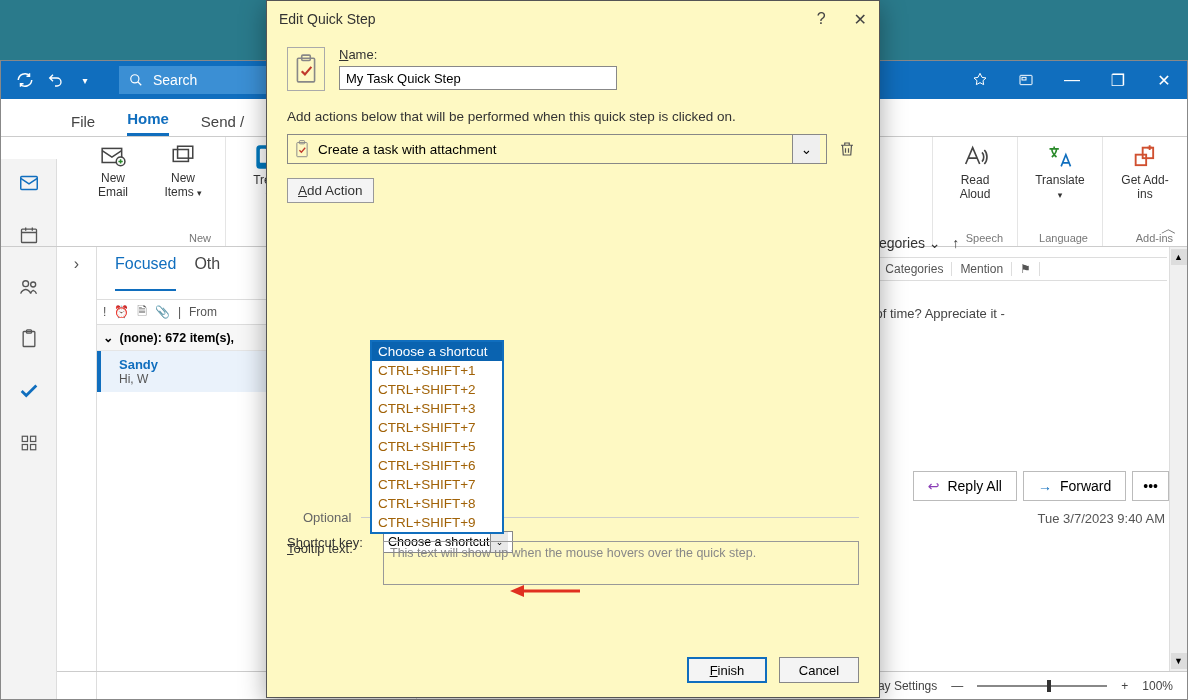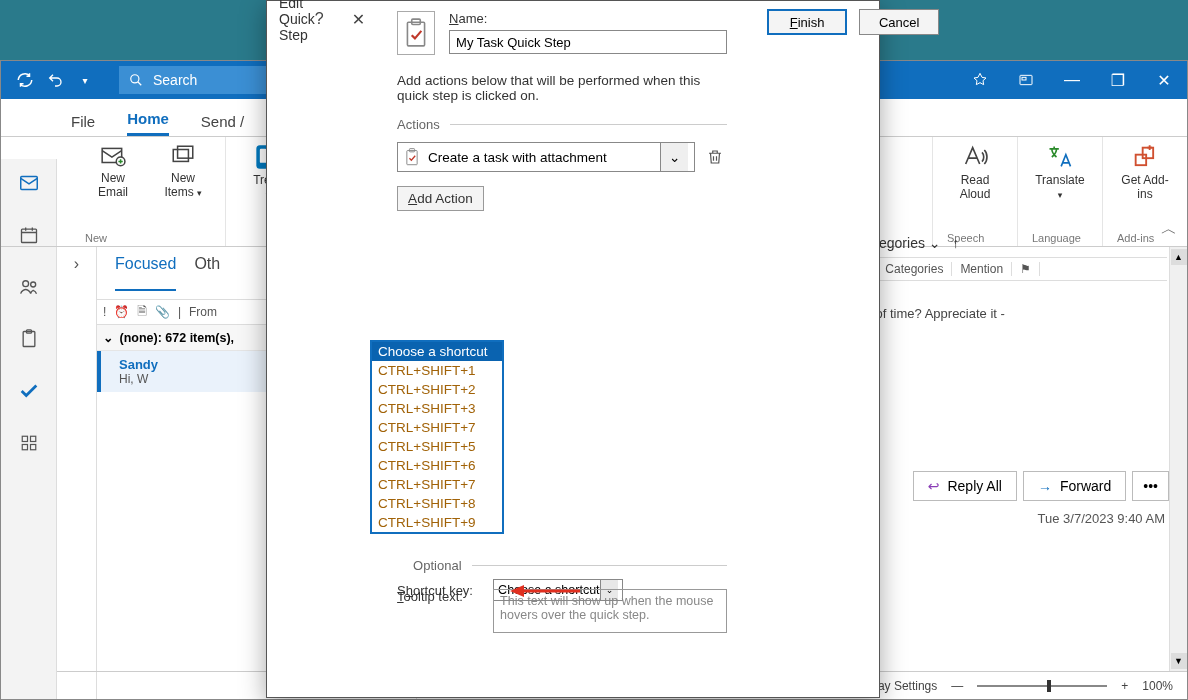--- a/index.html
+++ b/index.html
@@ -14,21 +14,21 @@
   .tb-right { margin-left: auto; display: flex; }
   .tb-btn { width: 46px; height: 38px; display: flex; align-items: center; justify-content: center; color: #fff; }
   .ribbon-tabs { display: flex; align-items: flex-end; height: 38px; border-bottom: 1px solid #ccc; padding-left: 70px; gap: 32px; font-size: 15px; }
   .ribbon-tab { padding-bottom: 6px; color: #444; }
   .ribbon-tab.active { color: #106ebe; border-bottom: 3px solid #106ebe; font-weight: 600; }
   .ribbon { height: 110px; border-bottom: 1px solid #ccc; display: flex; position: relative; }
   .left-rail { position: absolute; left: 0; top: 98px; bottom: 0; width: 56px; background: #f3f3f3; border-right: 1px solid #ddd; display: flex; flex-direction: column; align-items: center; padding-top: 12px; gap: 28px; }
   .left-rail .rail-item { width: 24px; height: 24px; display: flex; align-items: center; justify-content: center; color: #555; }
   .left-rail .rail-item.active { color: #106ebe; }
   .ribbon-groups { margin-left: 70px; display: flex; height: 100%; }
-  .ribbon-group { border-right: 1px solid #e5e5e5; padding: 6px 14px 0; display: flex; flex-direction: column; align-items: flex-start; }
+  .ribbon-group { border-right: 1px solid #e5e5e5; padding: 6px 14px 0; display: flex; flex-direction: column; align-items: flex-end; }
   .ribbon-items { display: flex; gap: 14px; }
   .ribbon-item { display: flex; flex-direction: column; align-items: center; justify-content: center; gap: 2px; width: 56px; font-size: 12px; color: #333; text-align: center; }
   .group-label { font-size: 11px; color: #777; margin-top: auto; padding-bottom: 2px; }
   .ribbon-right { margin-left: auto; display: flex; }
   .ribbon-right .ribbon-group { border-left: 1px solid #e5e5e5; border-right: none; }
   .chev-collapse { position: absolute; right: 10px; bottom: 6px; color: #666; }
 
   .content { position: absolute; left: 56px; right: 0; top: 186px; bottom: 0; display: flex; }
   .side-collapse { width: 40px; border-right: 1px solid #ddd; display:flex; justify-content:center; padding-top:8px; color:#555;}
   .maillist { width: 320px; border-right: 1px solid #ddd; display:flex; flex-direction:column;}
@@ -54,21 +54,21 @@
   .reply-bar{ position:absolute; top:224px; right:18px; display:flex; gap:6px;}
   .reply-btn{ border:1px solid #bbb; padding:6px 14px; font-size:14px; display:flex; align-items:center; gap:8px; background:#fff;}
   .datetime{ position:absolute; top:264px; right:22px; font-size:13px; color:#555;}
   .statusbar{ position:absolute; bottom:0; left:56px; right:0; height:28px; border-top:1px solid #ccc; font-size:12px; color:#444; display:flex; align-items:center; justify-content:flex-end; padding:0 14px; gap:14px;}
   .zoom-track{ width:130px; height:2px; background:#888; position:relative;}
   .zoom-thumb{ position:absolute; top:-5px; left:70px; width:4px; height:12px; background:#333;}
   .scrollbar-v{ position:absolute; right:0; top:186px; width:18px; bottom:28px; background:#f0f0f0; border-left:1px solid #ddd; display:flex; flex-direction:column; align-items:center; justify-content:space-between; padding:2px 0;}
   .sb-btn{ width:16px; height:16px; background:#ddd; font-size:9px; display:flex; align-items:center; justify-content:center;}
 
   
-  .dialog { position:absolute; top:0; left:266px; width:614px; height:698px; background:#ffffff; border:1px solid #555; box-shadow:0 6px 24px rgba(0,0,0,.35); display:flex; flex-direction:row;}
+  .dialog { position:absolute; top:0; left:266px; width:614px; height:698px; background:#fef9c3; border:1px solid #555; box-shadow:0 6px 24px rgba(0,0,0,.35); display:flex; flex-direction:column;}
   .dlg-title { height:36px; display:flex; align-items:center; padding:0 12px; font-size:14px; color:#333;}
   .dlg-title .dlg-ctrl{ margin-left:auto; display:flex; gap:28px; color:#444; font-size:16px; }
   .dlg-body { flex:1; padding:10px 20px 0 20px; position:relative;}
   .name-row{ display:flex; gap:14px; align-items:flex-start;}
   .clip-icon{ width:38px; height:44px; border:1px solid #aaa; display:flex; align-items:center; justify-content:center;}
   .name-stack{ display:flex; flex-direction:column; gap:4px;}
   .lbl{ font-size:13px; color:#333; text-decoration-color:#333;}
   .name-input{ width:278px; height:24px; border:1px solid #888; padding:0 6px; font-size:13px;}
   .instr{ font-size:13.5px; color:#333; margin-top:18px;}
   .sec-title{ font-size:13px; color:#666; margin-top:14px; display:flex; align-items:center; gap:10px;}
@@ -364,21 +364,20 @@
             <rect x="8" y="1" width="8" height="5" rx="1"></rect>
             <path d="M8 16l3 3 6-7" stroke="#c0392b" stroke-width="2"></path>
           </svg>
       </div>
       <div class="name-stack">
         <span class="lbl"><span style="text-decoration:underline">N</span>ame:</span>
         <input class="name-input" value="My Task Quick Step" style="">
       </div>
     </div>
     <div class="instr">Add actions below that will be performed when this quick step is clicked on.</div>
-    <div class="sec-title">Actions</div>
     <div class="action-row">
       <div class="action-select">
         <svg width="16" height="18" viewBox="0 0 24 28" stroke="#888" fill="none" stroke-width="1.5">
             <rect x="4" y="4" width="16" height="22" rx="1"></rect>
             <rect x="8" y="1" width="8" height="5" rx="1"></rect>
             <path d="M8 16l3 3 6-7" stroke="#c0392b" stroke-width="2"></path>
           </svg>
         <span>Create a task with attachment</span>
         <div class="dd">⌄</div>
       </div>

